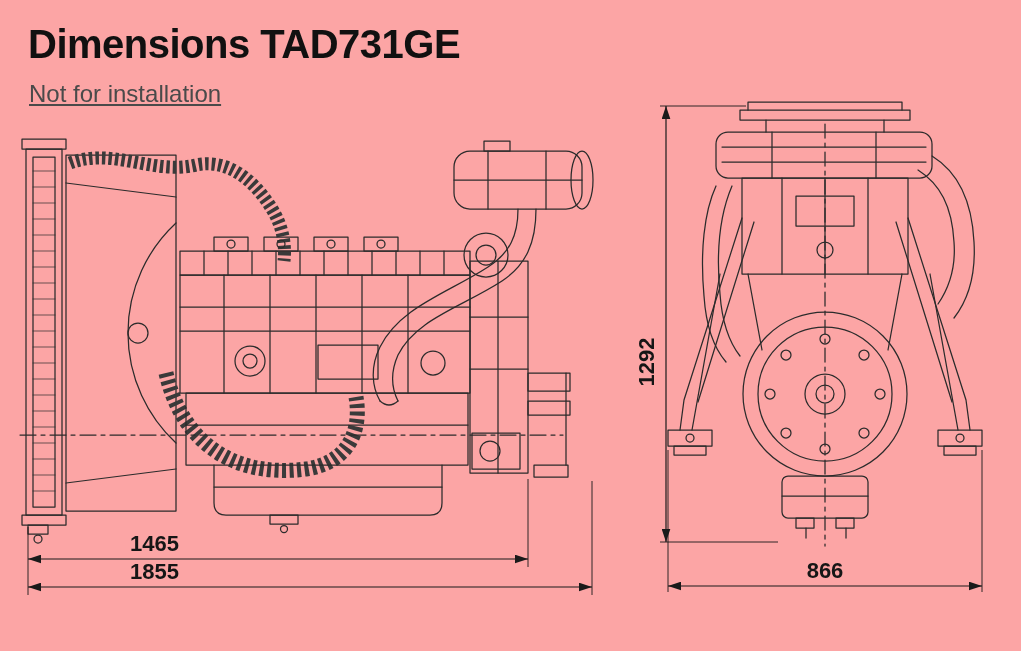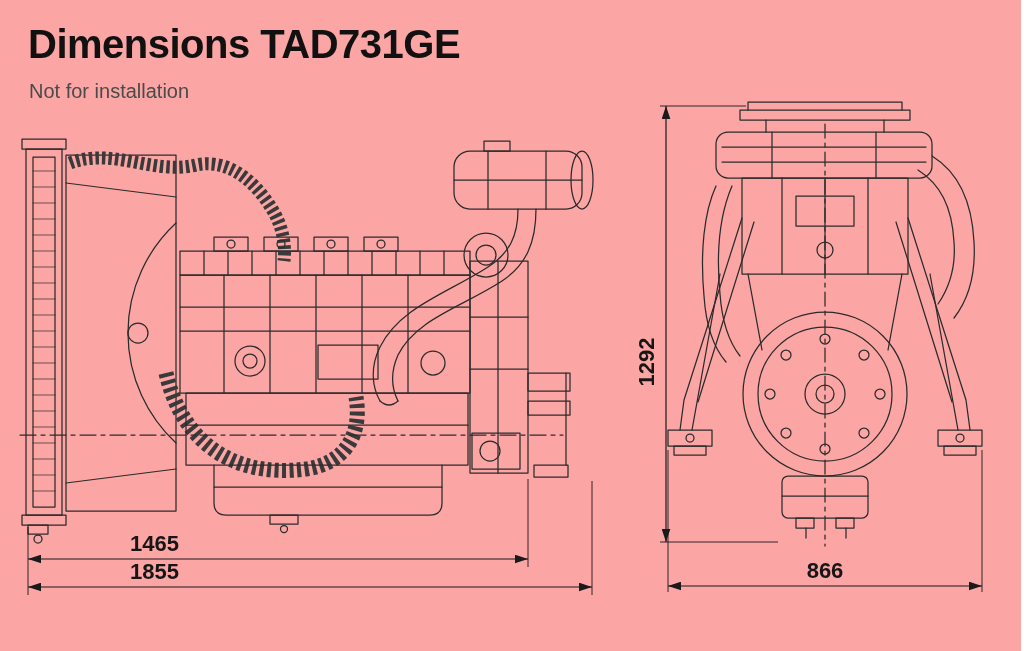--- a/index.html
+++ b/index.html
@@ -23,23 +23,24 @@
     font-size: 40px;
     font-weight: 800;
     letter-spacing: -0.5px;
     color: #111111;
   }
   .subtitle {
     position: absolute;
     left: 29px;
     top: 80px;
     margin: 0;
-    font-size: 20px;
+    font-size: 24px;
     font-weight: 400;
     color: #4a4a4a;
+    text-decoration: underline;
   }
   .fig-side  { position: absolute; left: 18px;  top: 135px; }
   .fig-front { position: absolute; left: 620px; top: 100px; }
   .draw {
     stroke: #2b2b2b;
     fill: none;
     stroke-width: 1.25;
     stroke-linecap: round;
     stroke-linejoin: round;
   }

